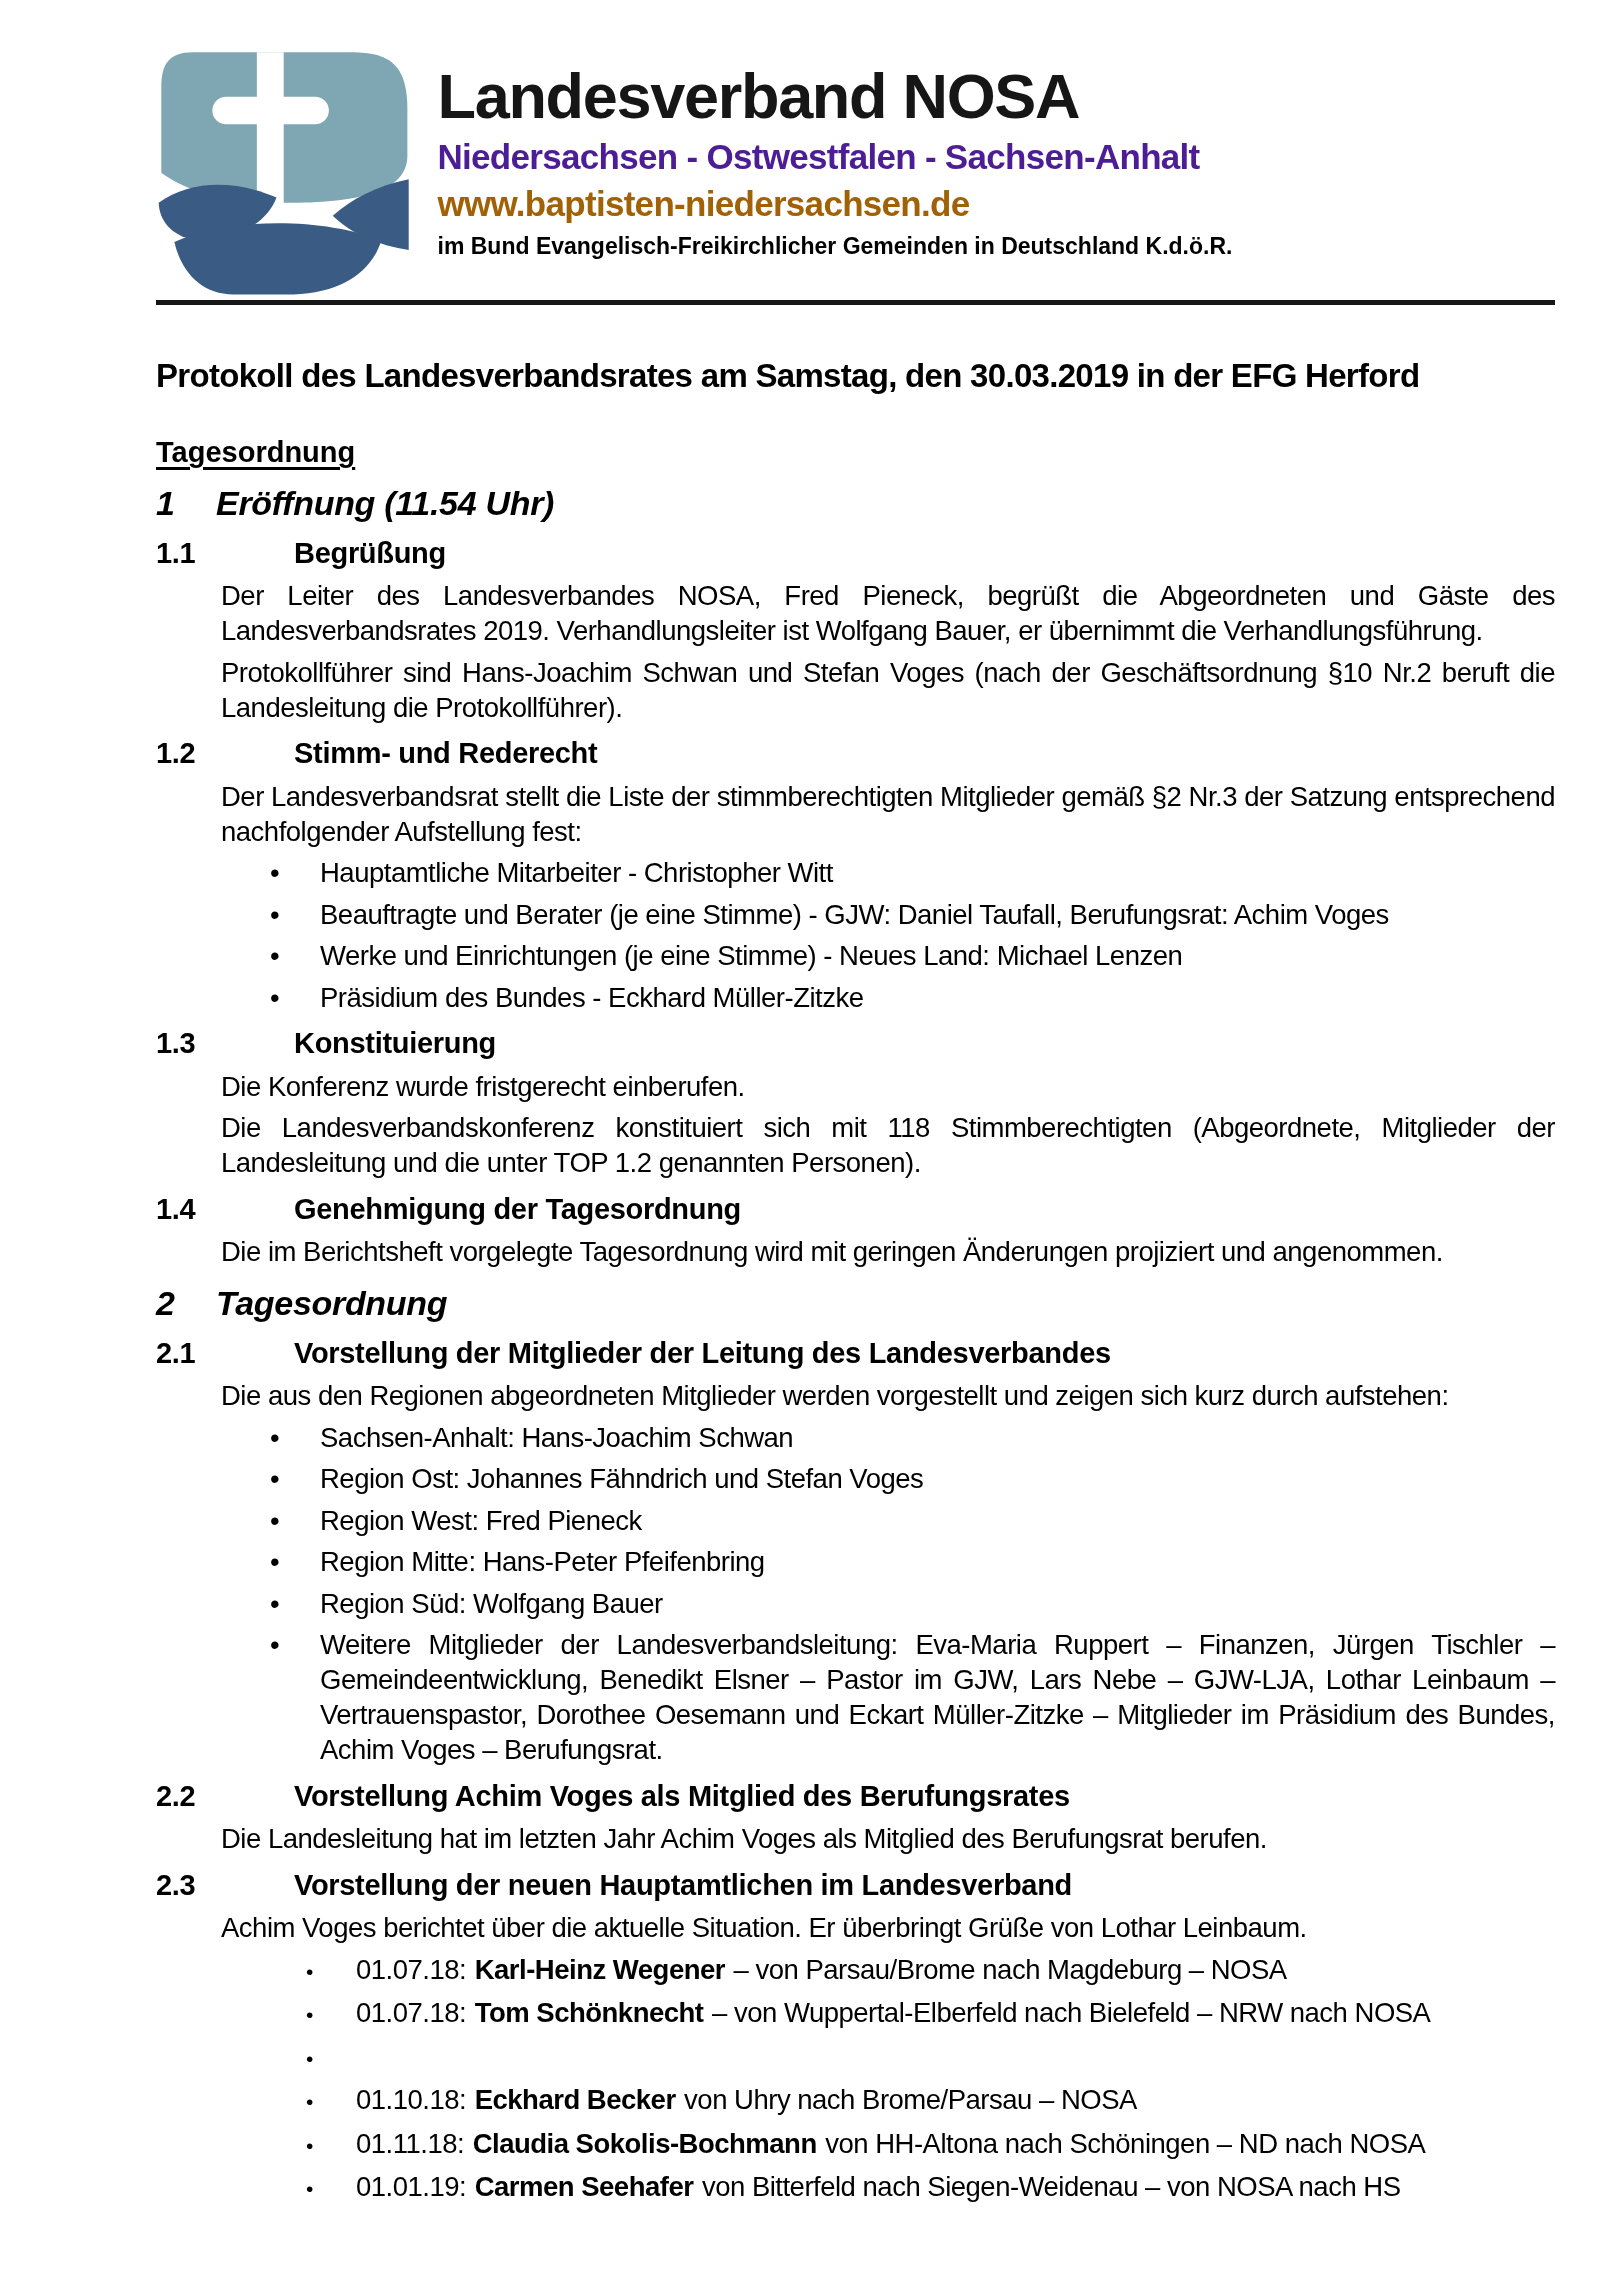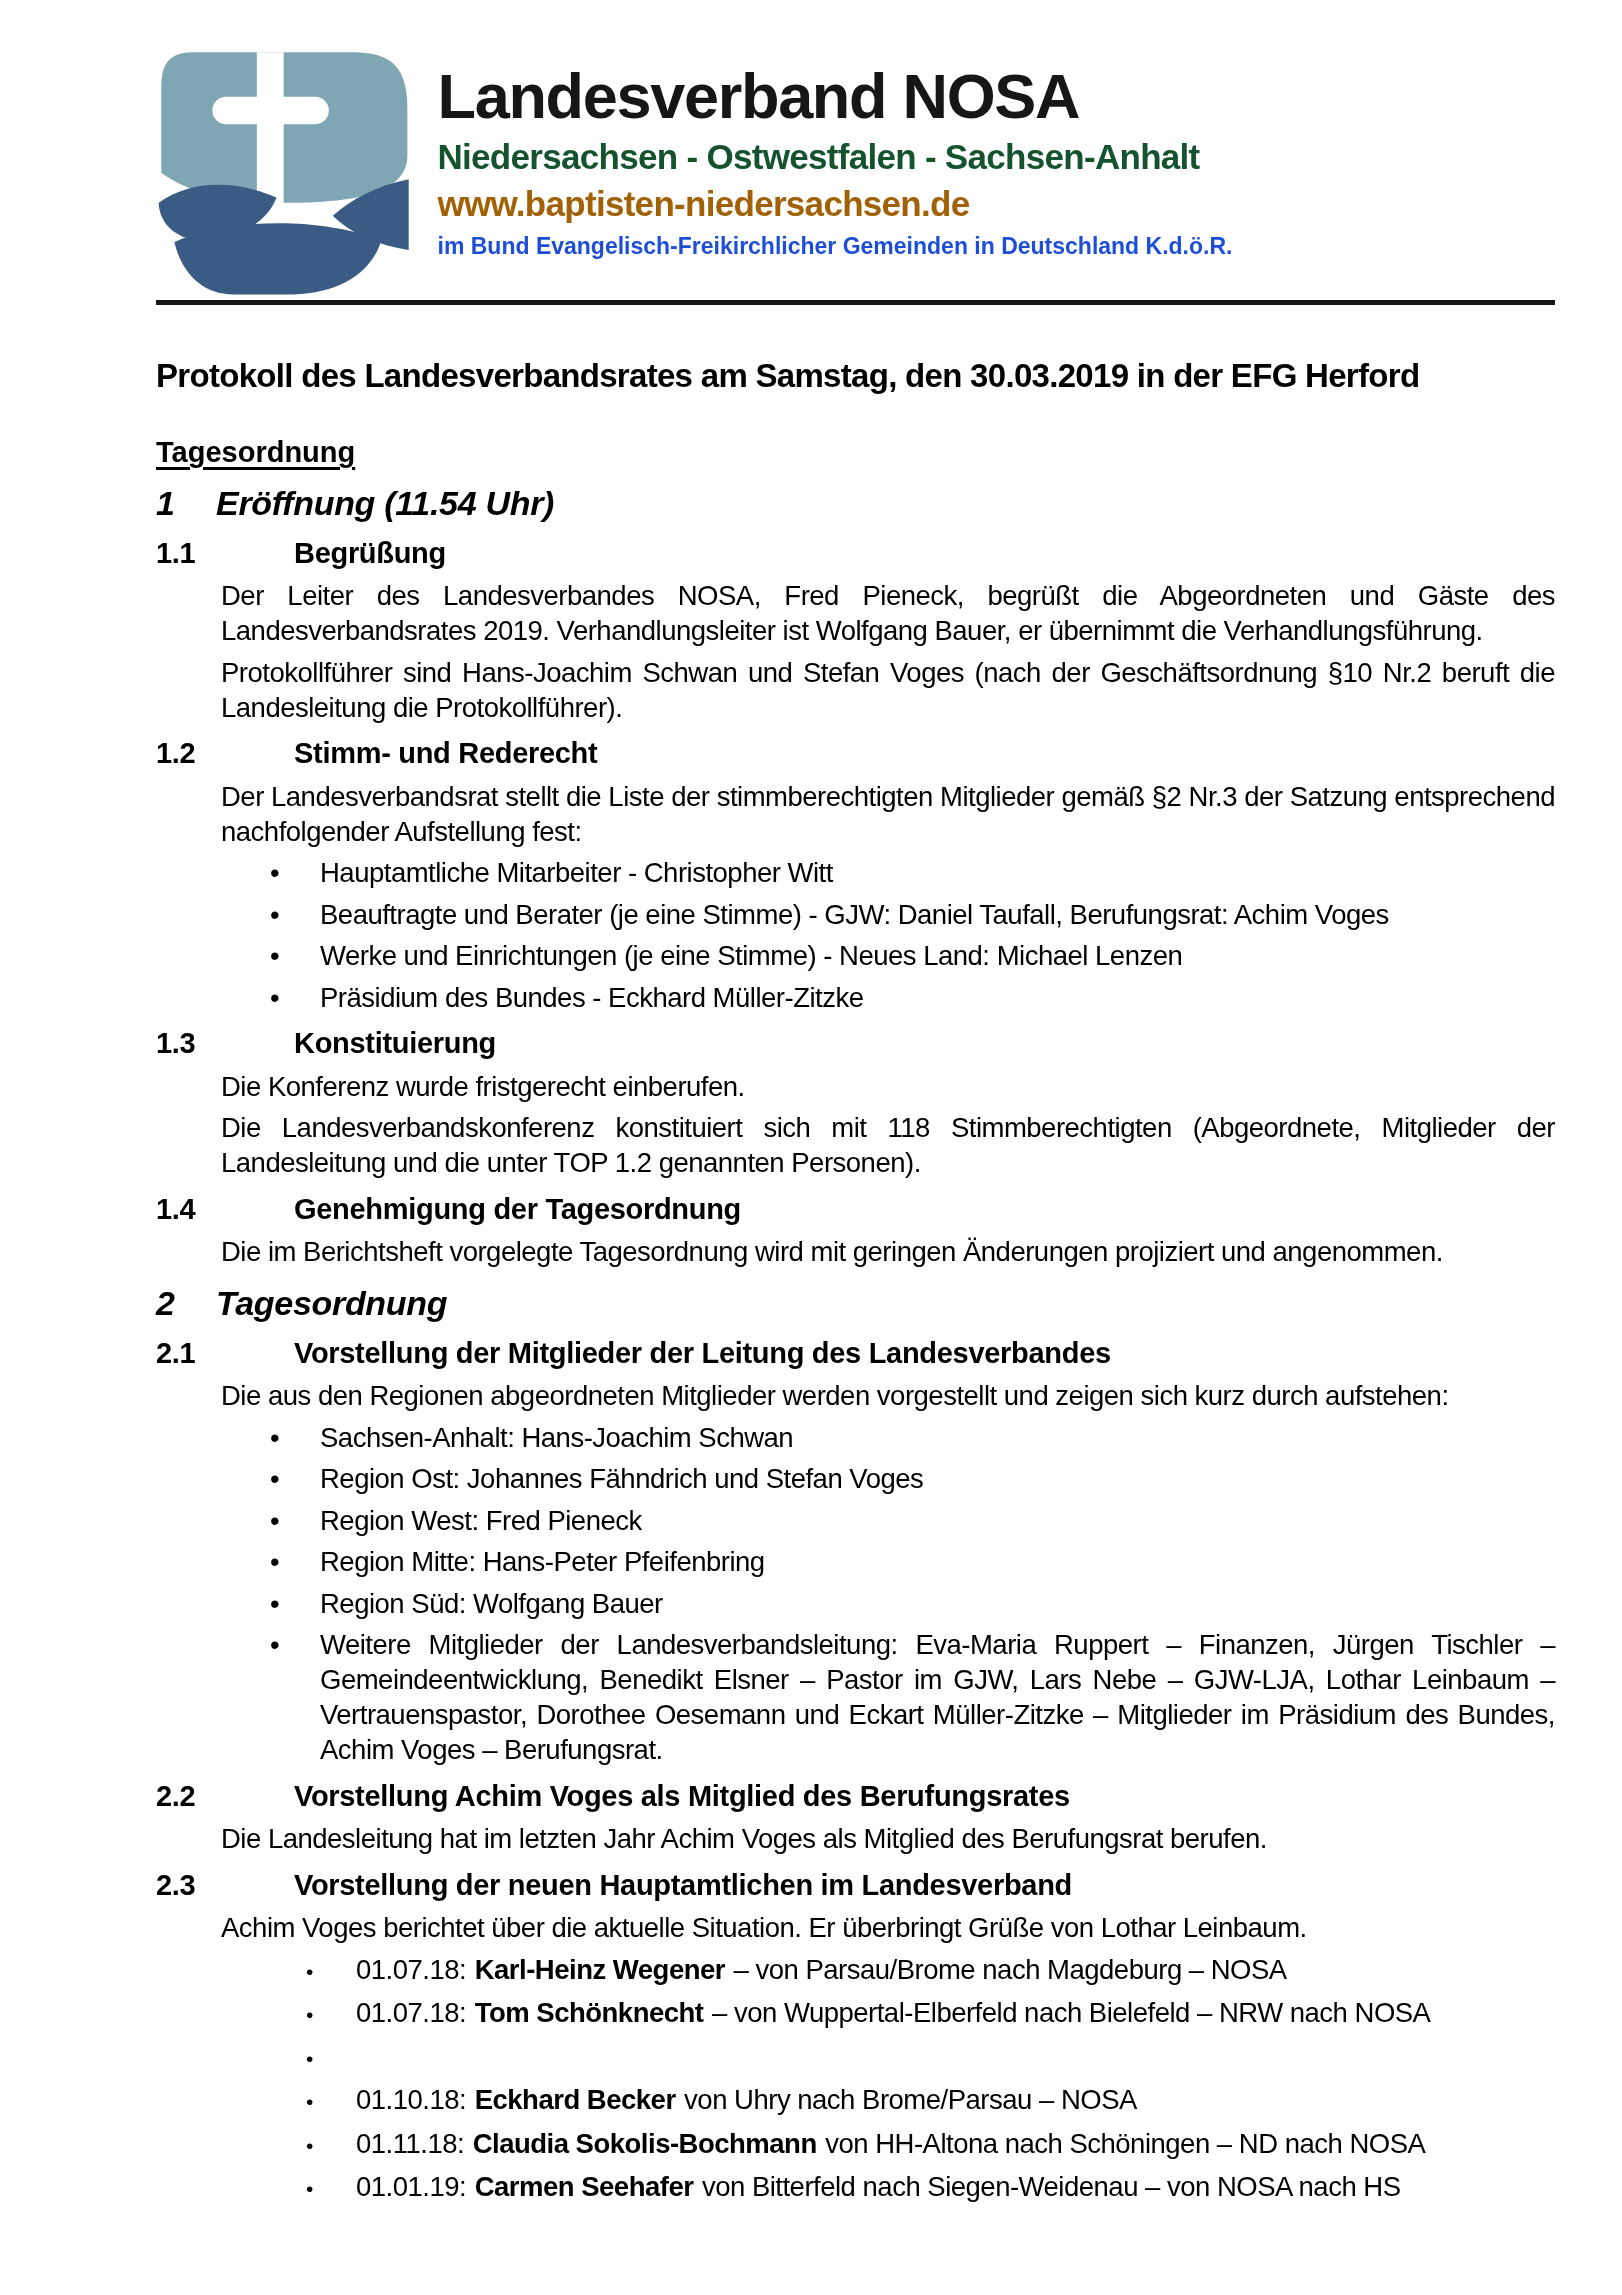--- a/index.html
+++ b/index.html
@@ -7,23 +7,23 @@
     width:1620px; height:2295px; background:#ffffff; color:#000;
     font-family:"Liberation Sans", sans-serif; overflow:hidden; position:relative;
   }
   .content { padding-left:156px; padding-right:65px; }
 
   
   .header { display:flex; padding-top:47px; }
   .logo-icon { width:275px; height:250px; flex:none; }
   .logo-text { margin-left:6.5px; margin-top:17px; }
   .logo-name { font-size:63px; font-weight:bold; letter-spacing:-1.3px; line-height:1.02; color:#161616; }
-  .logo-regions { margin-top:10.5px; font-size:35px; font-weight:bold; letter-spacing:-0.7px; line-height:1; color:#14532d; }
+  .logo-regions { margin-top:10.5px; font-size:35px; font-weight:bold; letter-spacing:-0.7px; line-height:1; color:#4c1d95; }
   .logo-site { margin-top:11.8px; font-size:35px; font-weight:bold; letter-spacing:-0.7px; line-height:1; color:#a16207; }
-  .logo-fed { margin-top:14.4px; font-size:23px; font-weight:bold; line-height:1; color:#1d4ed8; }
+  .logo-fed { margin-top:14.4px; font-size:23px; font-weight:bold; line-height:1; color:#000000; }
   .rule { height:5.9px; background:#161616; margin-top:2.6px; }
 
   
   .doc-title { margin:52px 0 0 0; font-size:33px; font-weight:bold; letter-spacing:-0.7px; white-space:nowrap; }
   .agenda-title { margin-top:41px; font-size:29px; font-weight:bold; display:inline-block;
     text-decoration:underline; text-decoration-thickness:2.6px; text-underline-offset:4.6px; }
 
   .sec { display:flex; align-items:baseline; }
   .sec-l1 { margin-top:13px; font-weight:bold; font-style:italic; font-size:34px; line-height:42px; letter-spacing:-0.3px; }
   .sec-l1 .num { width:60px; flex:none; }

